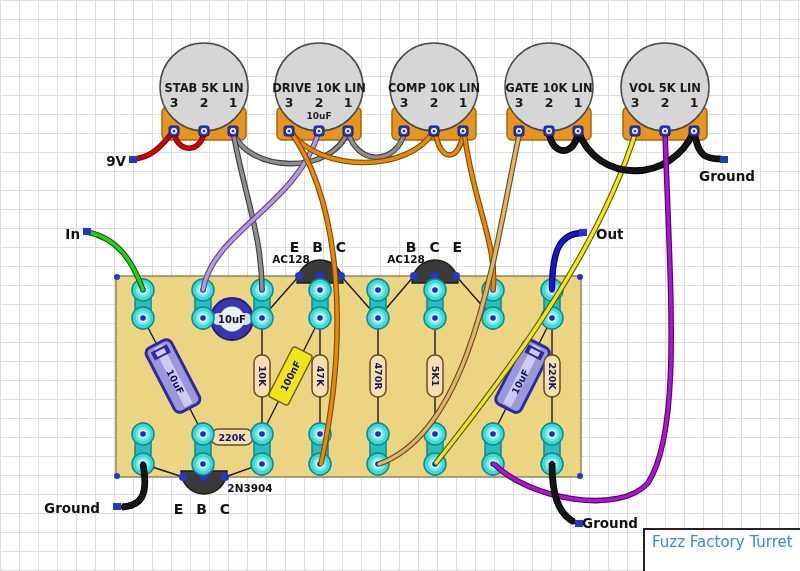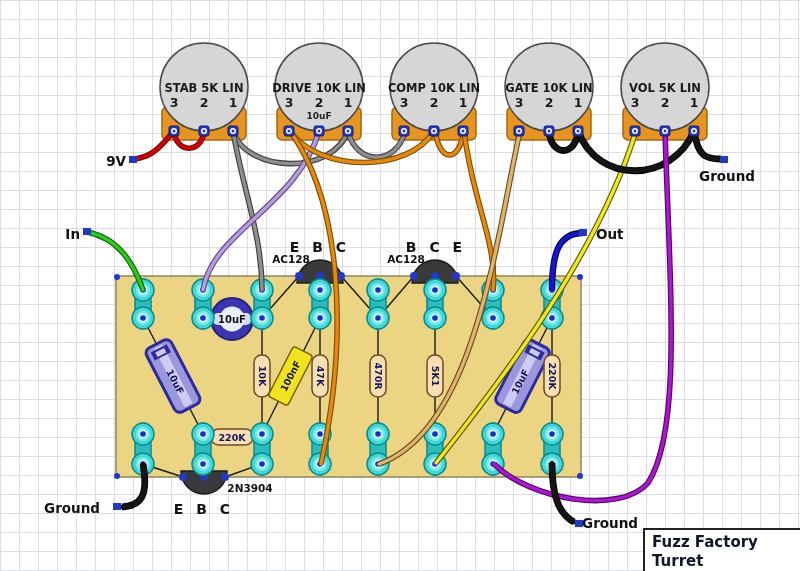--- a/index.html
+++ b/index.html
@@ -19,21 +19,21 @@
   .pot-note{font-size:9px;font-weight:bold;fill:#222;text-anchor:middle;}
   .pins{font-size:14px;font-weight:bold;fill:#111;text-anchor:middle;letter-spacing:4px;}
   .partno{font-size:10.5px;font-weight:bold;fill:#111;text-anchor:middle;}
   .comp-lbl{font-size:9.5px;font-weight:bold;fill:#14145a;text-anchor:middle;}
   .wire{fill:none;stroke-linecap:round;}
   .lead{stroke:#1a1a1a;stroke-width:1.4;fill:none;}
   #title-box{
     position:absolute;left:643px;top:528px;width:149px;height:39px;
     background:#ffffff;border:2px solid #222;padding:3px 7px;box-sizing:content-box;
   }
-  #title-box .t{font-size:15px;font-weight:bold;color:#0f172a;line-height:19px;}
+  #title-box .t{font-size:15px;font-weight:normal;color:#3b82f6;line-height:19px;}
 </style>
 </head>
 <body>
 
 <svg id="scene" width="800" height="571" viewBox="0 0 800 571">
 
   <g id="board-layer">
     <rect x="116" y="276" width="465" height="201" stroke="#8a8660" stroke-width="1.5" fill="#EBD583"></rect>
     <circle cx="117" cy="277" r="3" fill="#2438C8"></circle>
     <circle cx="580" cy="277" r="3" fill="#2438C8"></circle>

